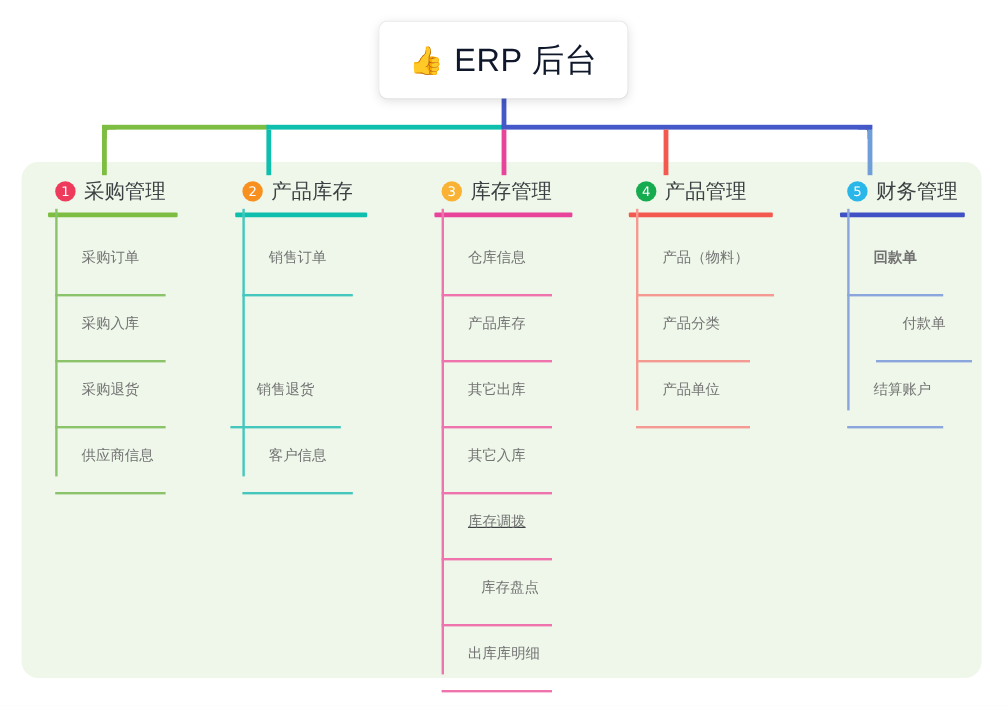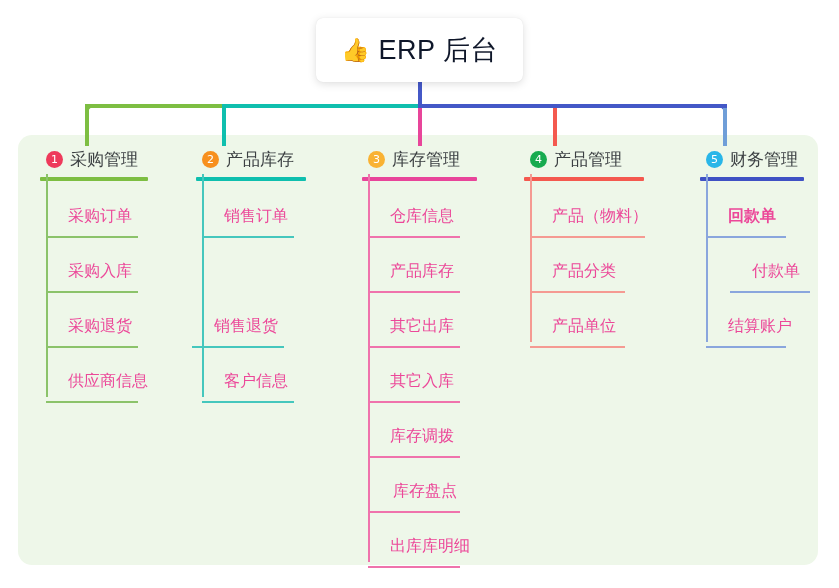--- a/index.html
+++ b/index.html
@@ -59,21 +59,21 @@
     color:#ffffff;font-size:11px;line-height:17px;text-align:center;
     font-family:"DejaVu Sans",sans-serif;
   }
   .head-label{font-size:17px;color:#3c4043;white-space:nowrap;}
   .head-rule{height:4px;margin-top:5px;border-radius:1px;}
 
   
   .spine{position:absolute;width:2px;top:174px;}
 
   .leaf{position:absolute;}
-  .leaf-label{font-size:16px;color:#ec4899;white-space:nowrap;padding-left:22px;padding-bottom:9px;}
+  .leaf-label{font-size:12px;color:#737373;white-space:nowrap;padding-left:22px;padding-bottom:22px;}
   .leaf-rule{height:2px;}
 </style>
 </head>
 <body>
 
 <div id="stage">
 
   <div class="panel"></div>
 
   <div class="root-card">
@@ -172,21 +172,21 @@
       <div class="leaf-rule" style="width: 92px; background: rgb(239, 115, 172);"></div>
     </div>
     <div class="leaf" style="left: 368px; top: 316px;">
       <div class="leaf-label">其它出库</div>
       <div class="leaf-rule" style="width: 92px; background: rgb(239, 115, 172);"></div>
     </div>
     <div class="leaf" style="left: 368px; top: 371px;">
       <div class="leaf-label">其它入库</div>
       <div class="leaf-rule" style="width: 92px; background: rgb(239, 115, 172);"></div>
     </div>
-    <div class="leaf" style="left: 368px; top: 426px;">
+    <div class="leaf" style="left: 368px; top: 426px; text-decoration: underline;">
       <div class="leaf-label">库存调拨</div>
       <div class="leaf-rule" style="width: 92px; background: rgb(239, 115, 172);"></div>
     </div>
     <div class="leaf" style="left: 368px; top: 481px; text-align: center;">
       <div class="leaf-label">库存盘点</div>
       <div class="leaf-rule" style="width: 92px; background: rgb(239, 115, 172);"></div>
     </div>
     <div class="leaf" style="left: 368px; top: 536px;">
       <div class="leaf-label">出库库明细</div>
       <div class="leaf-rule" style="width: 92px; background: rgb(239, 115, 172);"></div>

